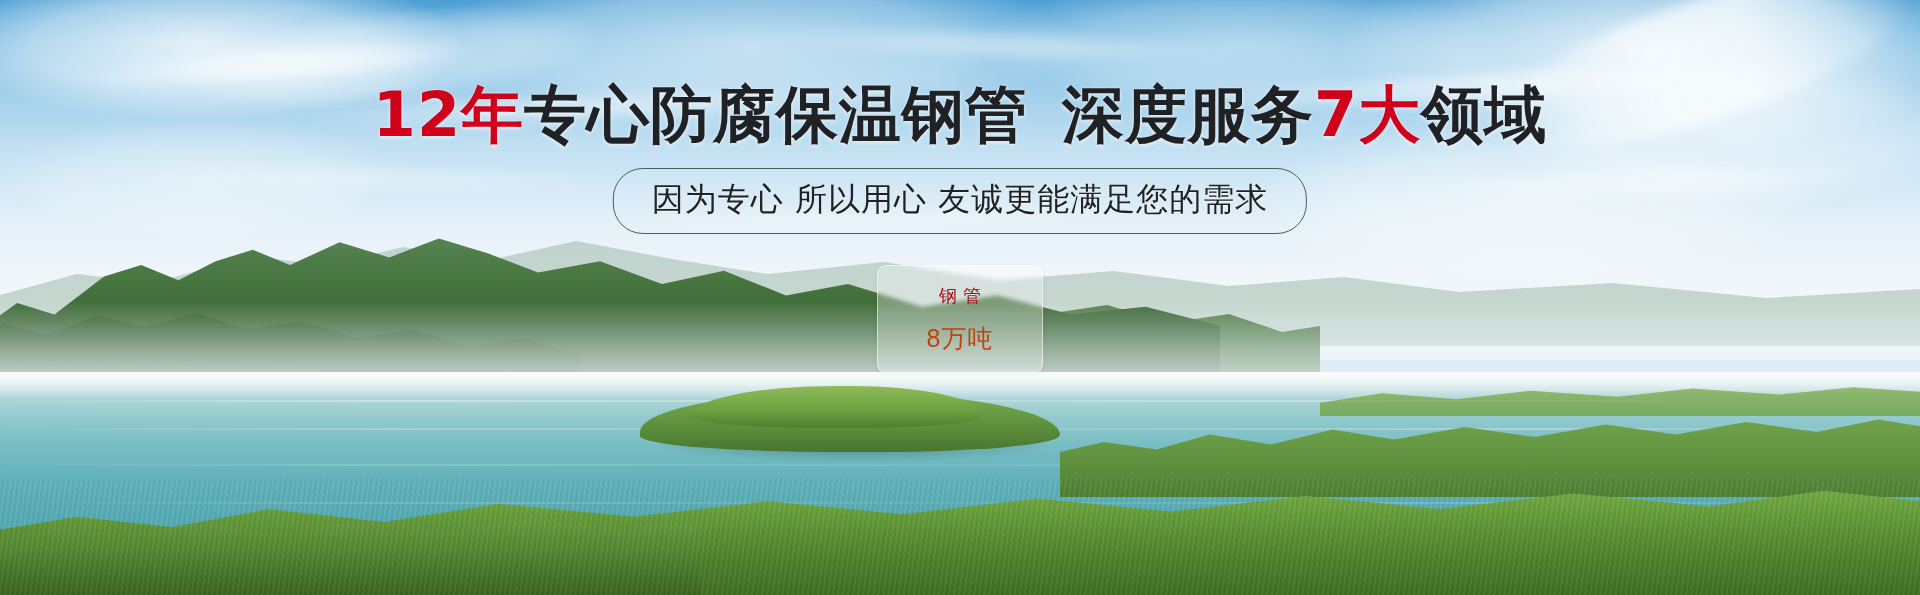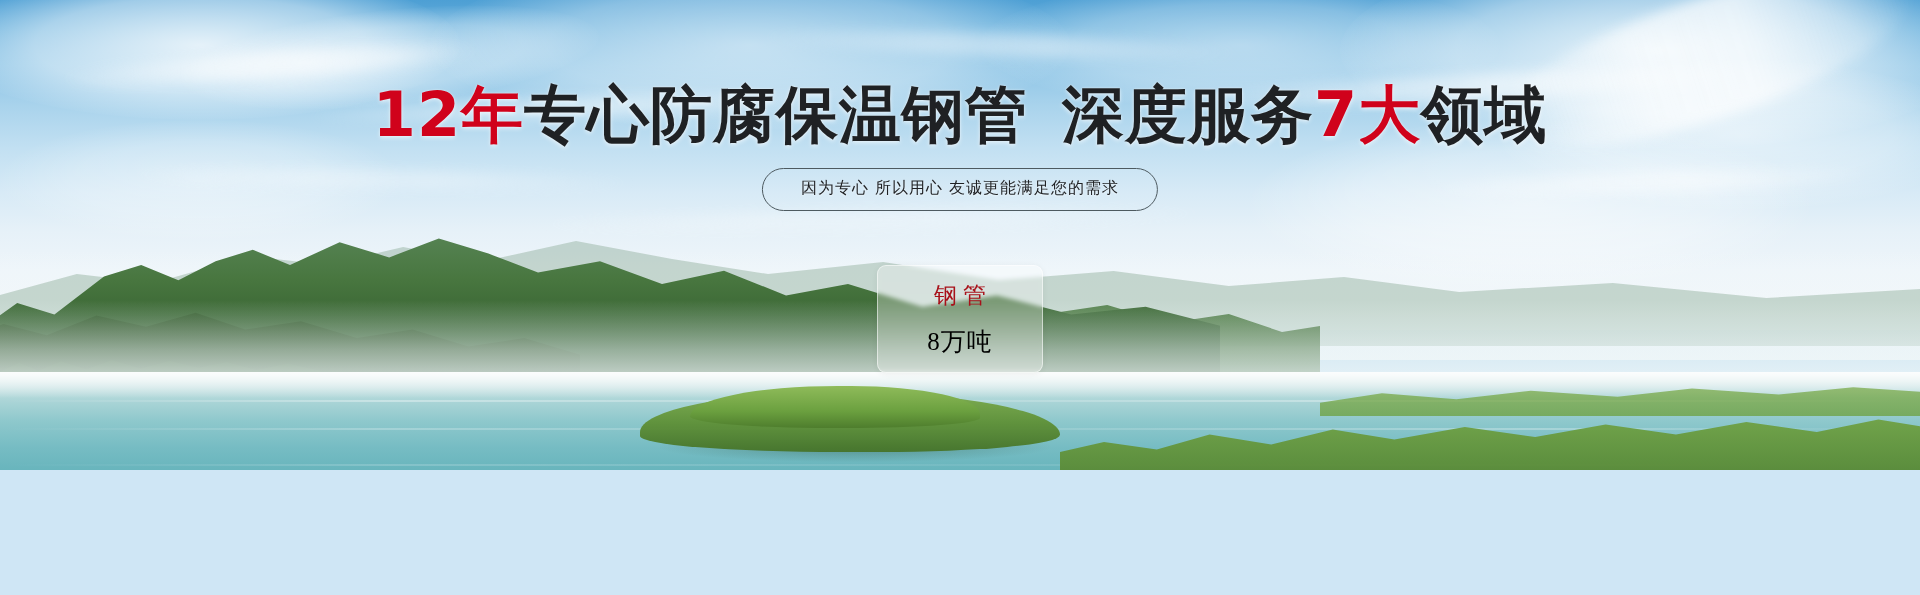--- a/index.html
+++ b/index.html
@@ -1,20 +1,20 @@
 <!DOCTYPE html>
 <html><head>
 <meta charset="utf-8">
 <style>
   * { margin:0; padding:0; box-sizing:border-box; }
   html,body { width:1920px; height:595px; overflow:hidden; background:#cfe6f5; }
   body { font-family:"Liberation Sans","DejaVu Sans",sans-serif; }
 
   #banner {
-    position:relative; width:1920px; height:470px; overflow:hidden;
+    position:relative; width:1920px; height:595px; overflow:hidden;
     background:#bcdcf0;
   }
 
   
   .sky {
     position:absolute; left:0; top:0; width:1920px; height:330px;
     background:
       linear-gradient(to bottom,
         #4d9fd4 0%, #69b1dd 9%, #8cc4e6 20%, #a9d3ec 32%,
         #c2e0f2 45%, #d7eaf6 58%, #e6f1f8 70%, #eef5fa 82%, #f1f6f9 100%);
@@ -193,47 +193,47 @@
   }
   .hl-dark { color:#1f2124; }
   .hl-red  { color:#d0021b; }
   .hl-gap  { display:inline-block; width:34px; }
 
   .subpill {
     position:absolute; top:168px; left:50%; transform:translateX(-50%);
     padding:9px 38px 11px 38px;
     border:1px solid #4d5a60;
     border-radius:30px;
-    font-size:16px; color:#1f2124; letter-spacing:1px;
+    font-size:32px; color:#1f2124; letter-spacing:1px;
     white-space:nowrap;
     font-family:"DejaVu Sans","Liberation Sans",sans-serif;
     text-shadow:0 1px 2px rgba(255,255,255,.6);
   }
 
   .cards {
     position:absolute; top:265px; left:50%; transform:translateX(-50%);
     display:flex; gap:8px;
   }
   .card {
     width:166px; height:108px;
     background:rgba(255,255,255,.30);
     border:1px solid rgba(255,255,255,.55);
     border-radius:9px;
     backdrop-filter:blur(2px);
     display:flex; flex-direction:column; align-items:center; justify-content:center;
     gap:14px;
     box-shadow:0 1px 6px rgba(0,0,0,.06);
   }
   .card-title {
-    font-size:23px; color:#a8111a; letter-spacing:6px; text-indent:6px;
+    font-size:18px; color:#a8111a; letter-spacing:6px; text-indent:6px;
     font-family:"DejaVu Sans","Liberation Sans",sans-serif;
   }
   .card-value {
-    font-size:25px; color:#000000; letter-spacing:1px;
-    font-family:Liberation Serif, serif;
+    font-size:25px; color:#c2410c; letter-spacing:1px;
+    font-family:Liberation Sans, sans-serif;
   }
   .card-value sup { font-size:15px; vertical-align:super; }
 </style>
 </head>
 <body>
 
 <div id="banner">
 
   <div class="sky"></div>
 

